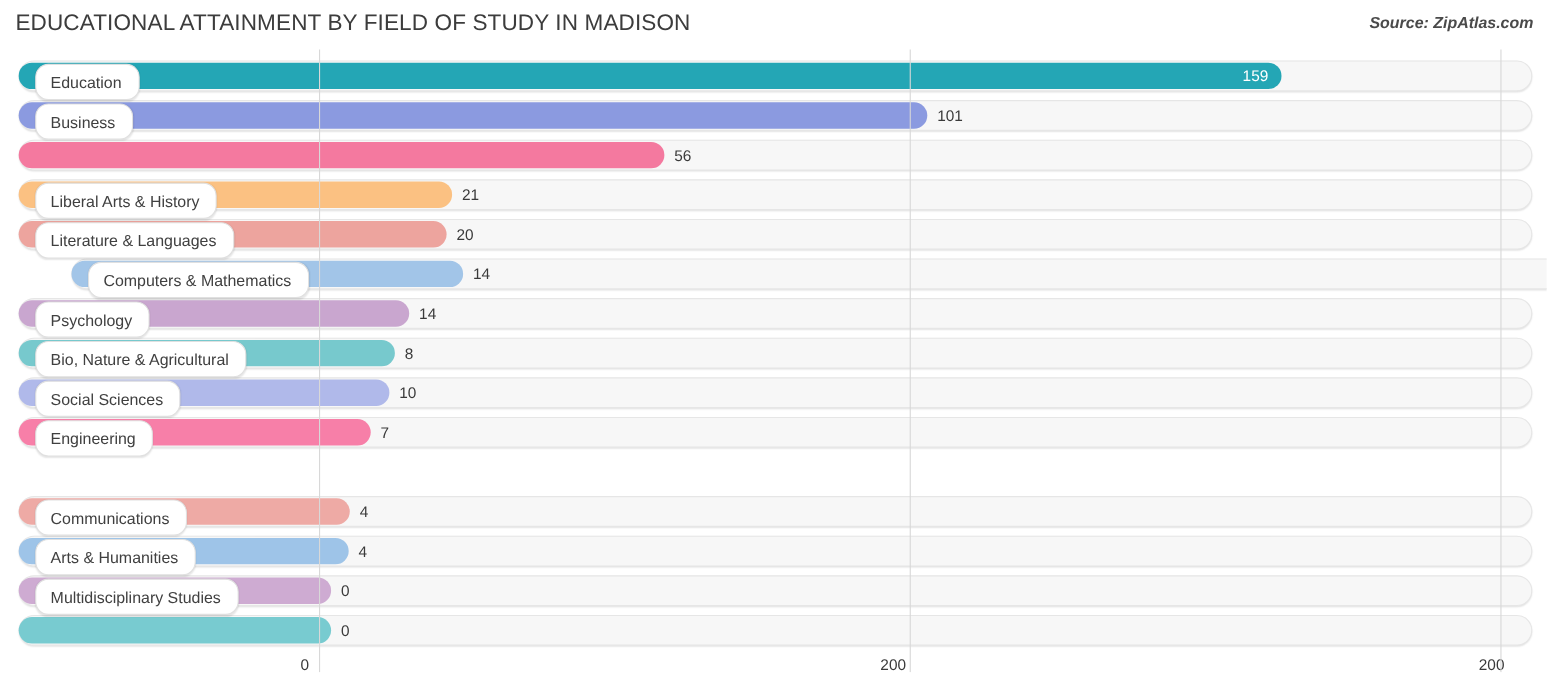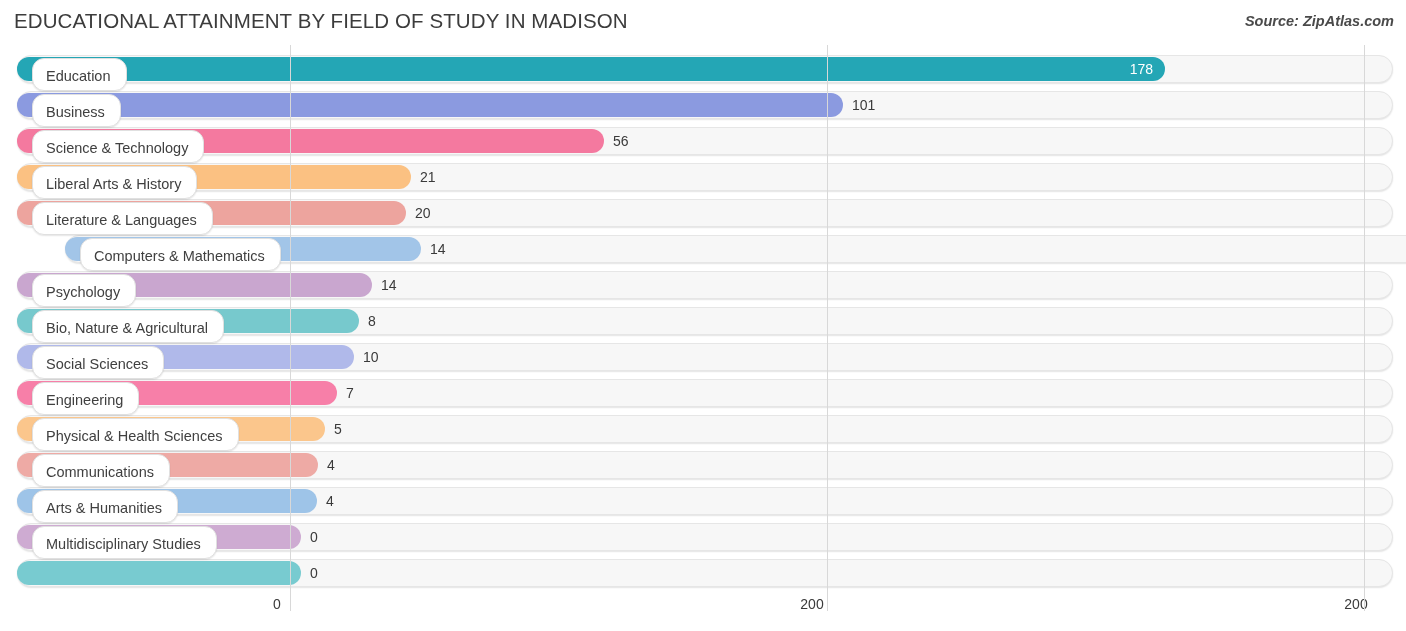--- a/index.html
+++ b/index.html
@@ -167,36 +167,33 @@
 <div id="plot">
     <div class="gridline" style="left: 290px;"></div>
     <div class="gridline" style="left: 827px;"></div>
     <div class="gridline" style="left: 1364px;"></div>
     <div class="bar-row" style="top: 6px;">
       <div class="track"></div>
       <div class="bar" style="width: 1148px; background: rgb(36, 166, 181);"></div>
       <div class="label-chip">
         <span>Education</span>
       </div>
-      <div class="value-in" style="left: 1117px; width: 36px;">178</div>
+      <div class="value-in" style="left: 1117px; width: 36px;">159</div>
     </div>
     <div class="bar-row" style="top: 42px;">
       <div class="track"></div>
       <div class="bar" style="width: 826px; background: rgb(139, 154, 224);"></div>
       <div class="label-chip">
         <span>Business</span>
       </div>
       <div class="value-out" style="left: 852px;">101</div>
     </div>
     <div class="bar-row" style="top: 78px;">
       <div class="track"></div>
       <div class="bar" style="width: 587px; background: rgb(244, 121, 159);"></div>
-      <div class="label-chip">
-        <span>Science &amp; Technology</span>
-      </div>
       <div class="value-out" style="left: 613px;">56</div>
     </div>
     <div class="bar-row" style="top: 114px;">
       <div class="track"></div>
       <div class="bar" style="width: 394px; background: rgb(251, 193, 130);"></div>
       <div class="label-chip">
         <span>Liberal Arts &amp; History</span>
       </div>
       <div class="value-out" style="left: 420px;">21</div>
     </div>
@@ -240,28 +237,20 @@
       </div>
       <div class="value-out" style="left: 363px;">10</div>
     </div>
     <div class="bar-row" style="top: 330px;">
       <div class="track"></div>
       <div class="bar" style="width: 320px; background: rgb(247, 127, 168);"></div>
       <div class="label-chip">
         <span>Engineering</span>
       </div>
       <div class="value-out" style="left: 346px;">7</div>
-    </div>
-    <div class="bar-row" style="top: 366px;">
-      <div class="track"></div>
-      <div class="bar" style="width: 308px; background: rgb(251, 198, 140);"></div>
-      <div class="label-chip">
-        <span>Physical &amp; Health Sciences</span>
-      </div>
-      <div class="value-out" style="left: 334px;">5</div>
     </div>
     <div class="bar-row" style="top: 402px;">
       <div class="track"></div>
       <div class="bar" style="width: 301px; background: rgb(238, 170, 165);"></div>
       <div class="label-chip">
         <span>Communications</span>
       </div>
       <div class="value-out" style="left: 327px;">4</div>
     </div>
     <div class="bar-row" style="top: 438px;">

